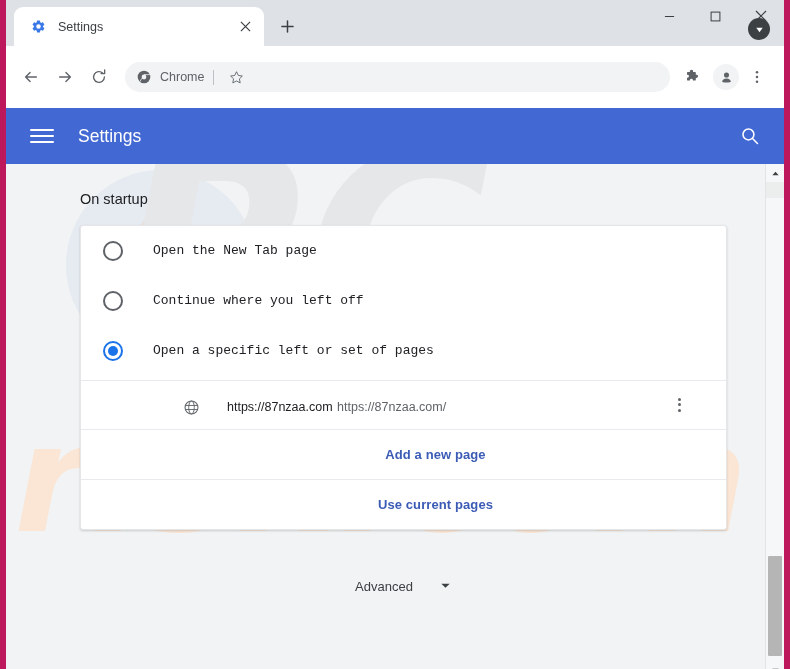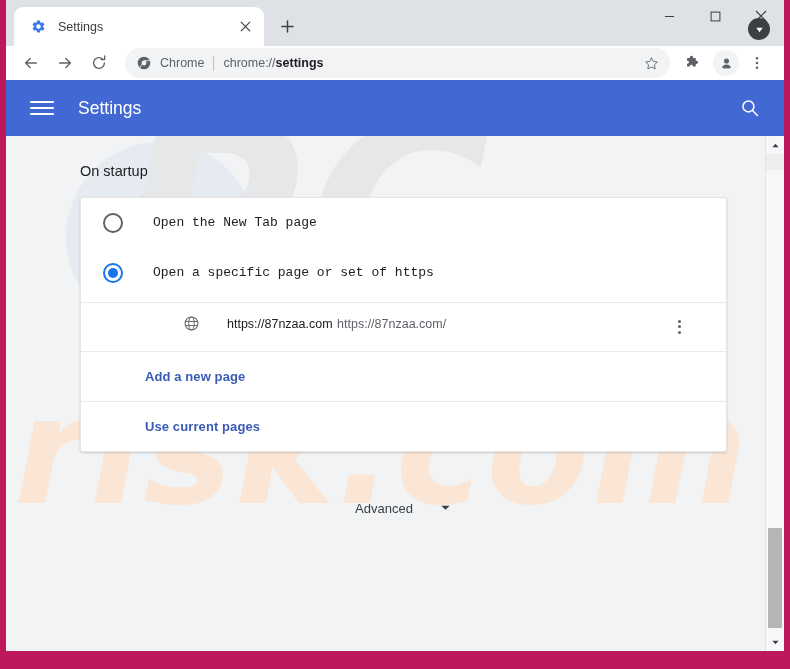--- a/index.html
+++ b/index.html
@@ -94,21 +94,21 @@
     height: 32px;
   }
   .winbtn {
     width: 46px; height: 32px;
     display: flex; align-items: center; justify-content: center;
     cursor: pointer;
   }
 
   
   .toolbar {
-    height: 34px;
+    height: 62px;
     background: #ffffff;
     display: flex;
     align-items: center;
     padding: 0 8px 0 10px;
   }
 
   .tb-icon {
     width: 30px; height: 30px;
     flex: 0 0 30px;
     display: flex; align-items: center; justify-content: center;
@@ -326,21 +326,21 @@
   .radio-label {
     font-size: 13px;
     color: #202124;
     margin-left: 30px;
     white-space: nowrap;
     font-family: Liberation Mono, monospace;
   }
 
   .url-row {
     display: flex;
-    align-items: flex-start;
+    align-items: flex-end;
     padding: 11px 32px 11px 22px;
     border-top: 1px solid #e8eaed;
     margin-top: 4px;
   }
   .url-globe {
     width: 20px; height: 20px;
     flex: 0 0 20px;
     margin-left: 78px;
     display: flex; align-items: center; justify-content: center;
   }
@@ -382,20 +382,21 @@
     background: #5f6368;
   }
 
   .link-row {
     height: 50px;
     display: flex;
     align-items: center;
     padding-left: 64px;
     border-top: 1px solid #e8eaed;
     cursor: pointer;
+    justify-content: center;
   }
   .link-row a {
     font-size: 13px;
     color: #3b5bb5;
     font-weight: 700;
     text-decoration: none;
     letter-spacing: .1px;
   }
 
   .advanced {
@@ -526,21 +527,20 @@
       <span class="omni-chip-icon">
         <svg width="14" height="14" viewBox="0 0 20 20">
           <circle cx="10" cy="10" r="9" fill="#5f6368"></circle>
           <circle cx="10" cy="10" r="3.4" fill="#f1f3f4"></circle>
           <path d="M10 6.6 H18.6" stroke="#f1f3f4" stroke-width="1.1"></path>
           <path d="M7.1 11.7 L3 18.4" stroke="#f1f3f4" stroke-width="1.1"></path>
         </svg>
       </span>
       <span class="omni-chip-label">Chrome</span>
       <span class="omni-sep"></span>
-      <span class="omni-url"><span>chrome://</span><b>settings</b></span>
       <span class="omni-star">
         <svg width="15" height="15" viewBox="0 0 20 20">
           <path d="M10 2.3 L12.4 7.3 L17.8 8 L13.9 11.8 L14.9 17.2 L10 14.6 L5.1 17.2 L6.1 11.8 L2.2 8 L7.6 7.3 Z" fill="none" stroke="#5f6368" stroke-width="1.2" stroke-linejoin="round"></path>
         </svg>
       </span>
     </div>
 
     <div class="tb-icon">
       <svg width="17" height="17" viewBox="0 0 20 20" fill="#5f6368">
         <path d="M8.2 2.2a1.9 1.9 0 013.6 0c.13.4.16.86.08 1.3h2.1c.6 0 1.1.5 1.1 1.1v2.1c.44-.08.9-.05 1.3.08a1.9 1.9 0 010 3.6c-.4.13-.86.16-1.3.08v2.1c0 .6-.5 1.1-1.1 1.1h-2.4v-.6a1.7 1.7 0 10-3.4 0v.6H5.8c-.6 0-1.1-.5-1.1-1.1v-2.4h.6a1.7 1.7 0 100-3.4h-.6V4.6c0-.6.5-1.1 1.1-1.1h2.3c-.08-.44-.05-.9.08-1.3z"></path>
@@ -593,24 +593,28 @@
 
         <div class="section-title">On startup</div>
 
         <div class="card">
 
           <div class="radio-row">
             <span class="radio"></span>
             <span class="radio-label">Open the New Tab page</span>
           </div>
 
+          <div class="radio-row">
+            <span class="radio"></span>
+            <span class="radio-label">Continue where you left off</span>
+          </div>
 
           <div class="radio-row">
             <span class="radio checked"></span>
-            <span class="radio-label">Open a specific page or set of https</span>
+            <span class="radio-label">Open a specific left or set of pages</span>
           </div>
 
           <div class="url-row">
             <span class="url-globe">
               <svg width="17" height="17" viewBox="0 0 20 20">
                 <circle cx="10" cy="10" r="7.6" fill="none" stroke="#5f6368" stroke-width="1.25"></circle>
                 <ellipse cx="10" cy="10" rx="3.3" ry="7.6" fill="none" stroke="#5f6368" stroke-width="1.1"></ellipse>
                 <path d="M2.6 7.6 H17.4 M2.6 12.4 H17.4" stroke="#5f6368" stroke-width="1.1"></path>
               </svg>
             </span>

